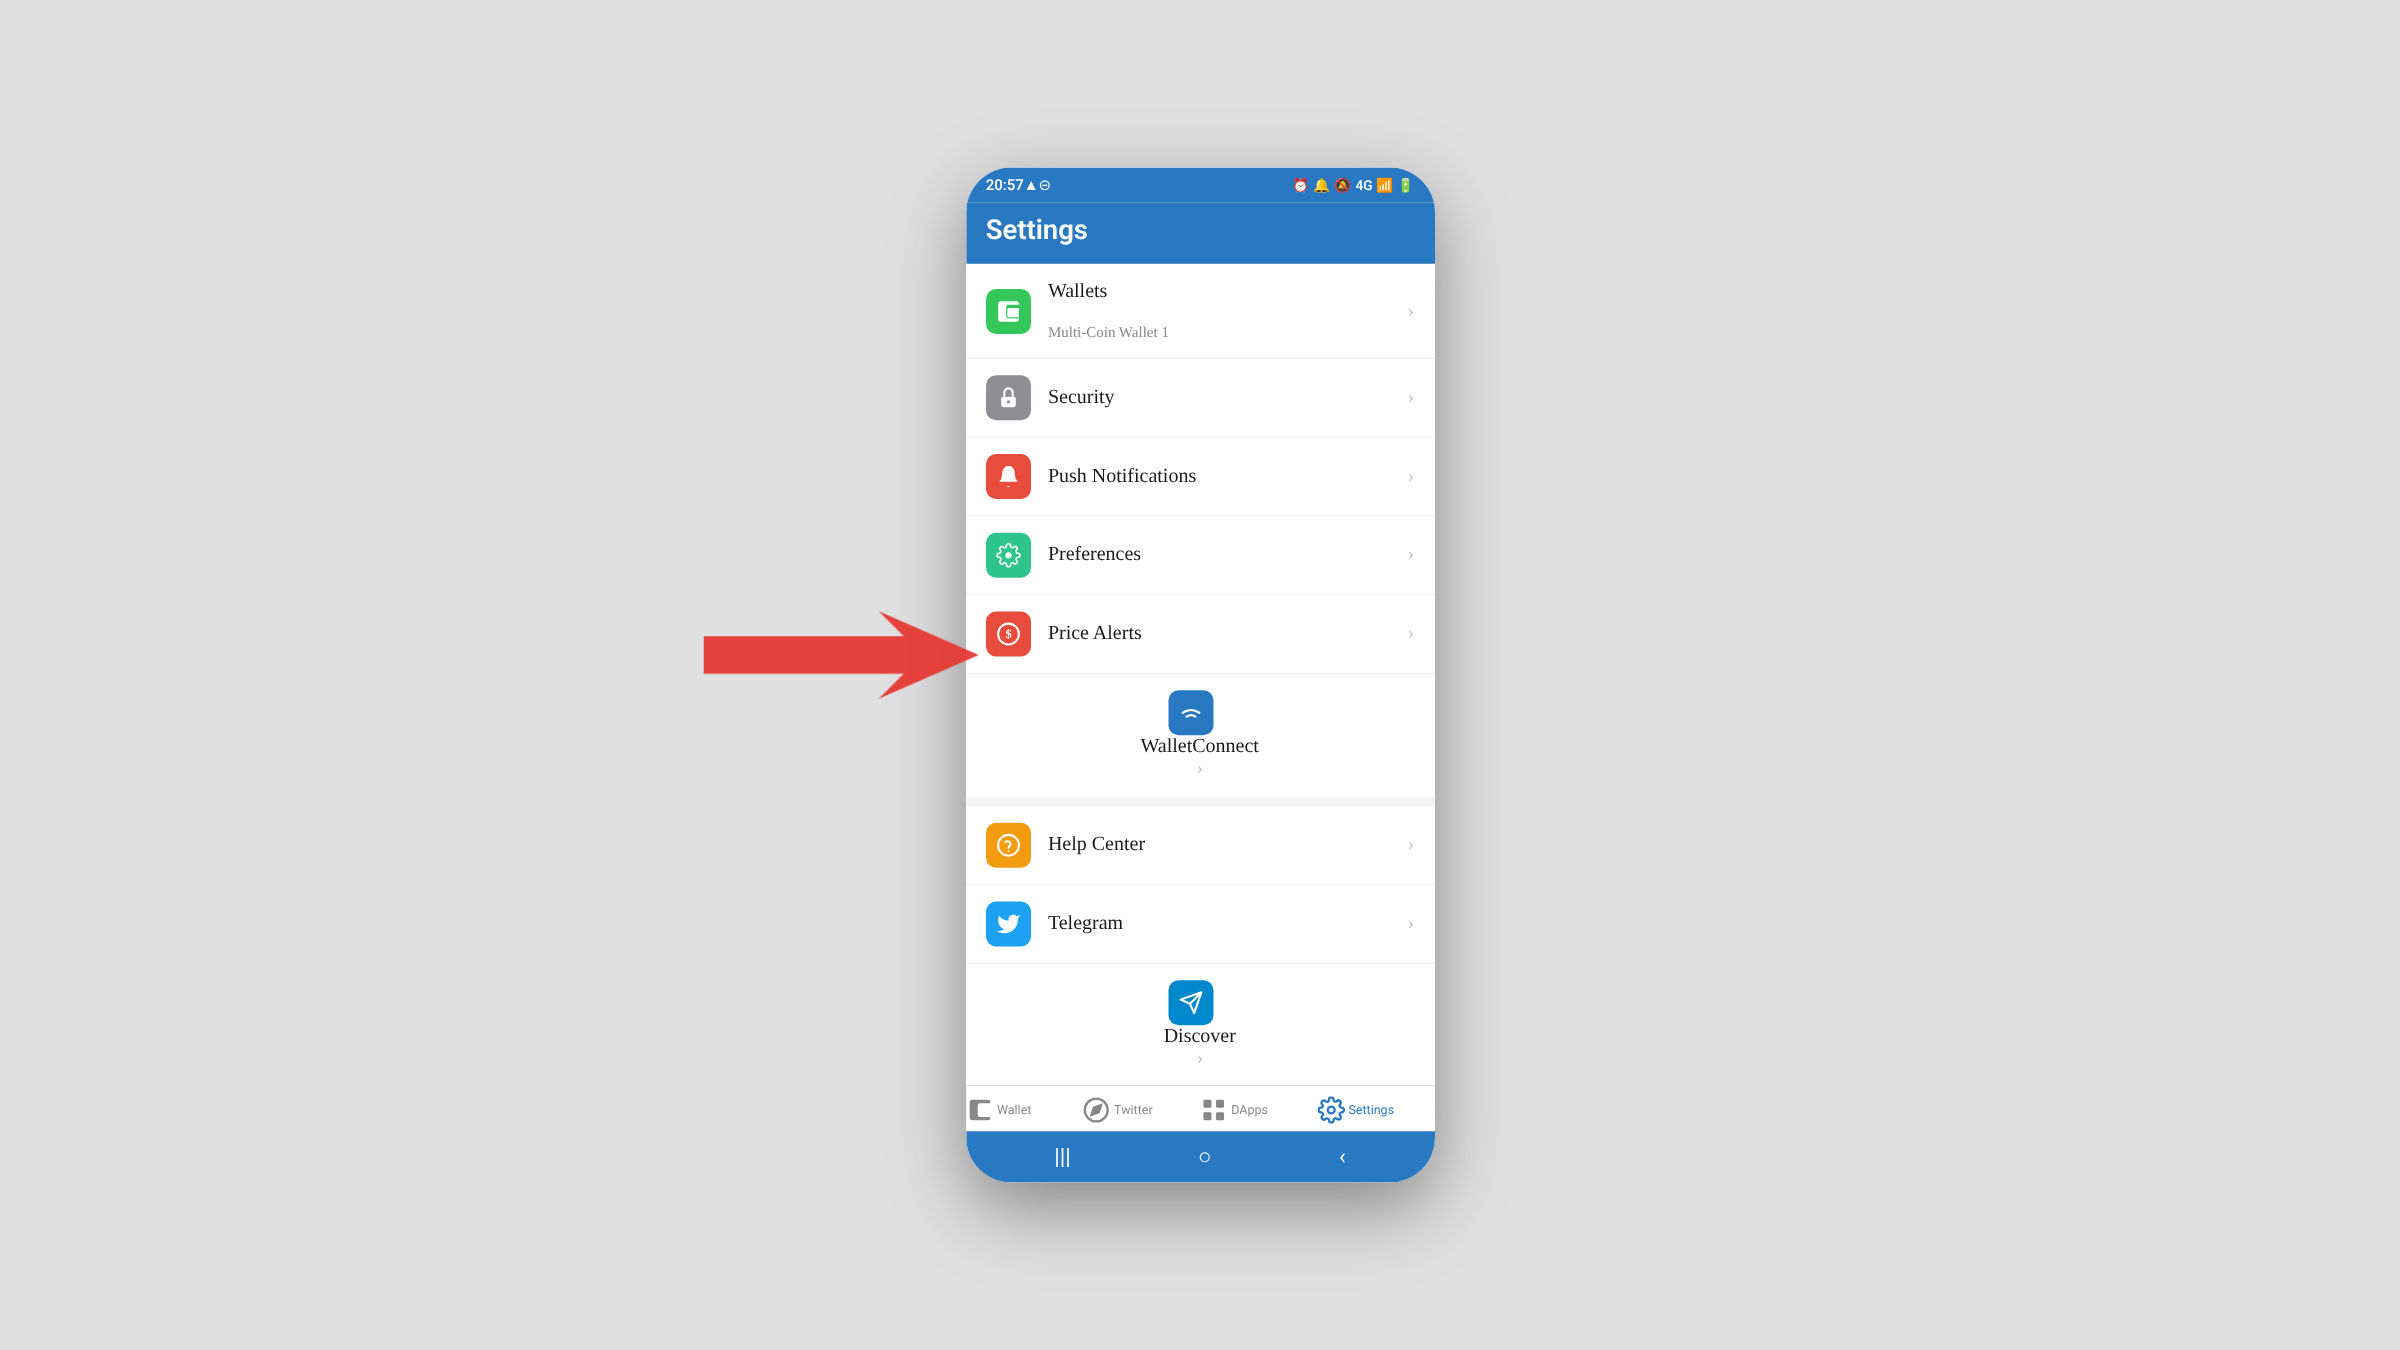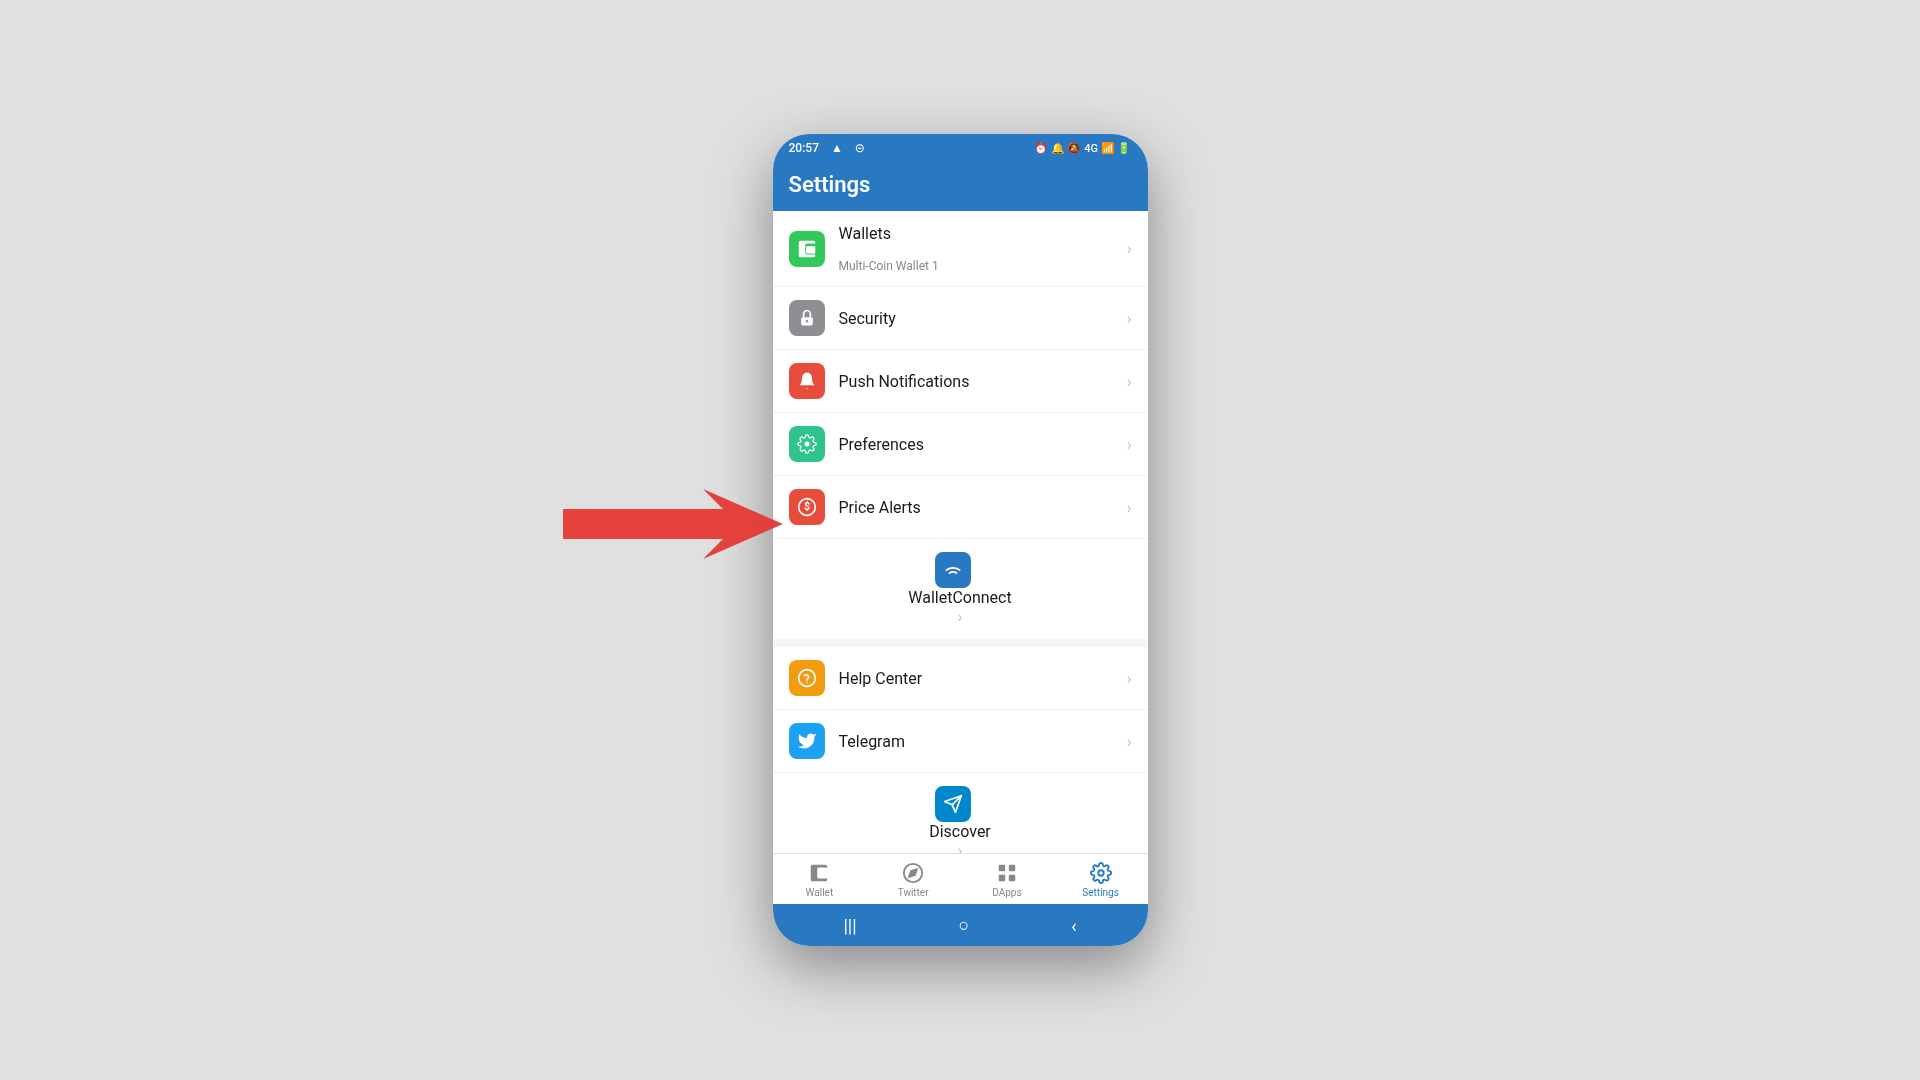--- a/index.html
+++ b/index.html
@@ -27,36 +27,37 @@
       background: #2979c2;
       color: white;
       display: flex;
       justify-content: space-between;
       align-items: center;
       padding: 6px 16px;
       font-size: 12px;
       font-weight: 500;
       min-height: 28px;
     }
-    .status-left { display: flex; align-items: center; gap: 12px; }
+    .status-left { display: flex; align-items: center; gap: 0; }
     .status-right { display: flex; align-items: center; gap: 3px; font-size: 11px; }
     .header {
       background: #2979c2;
       padding: 10px 16px 14px;
       color: white;
     }
     .header-title {
       font-size: 22px;
       font-weight: 600;
       color: white;
     }
     .content {
       flex: 1;
       overflow-y: auto;
       background: #f5f5f5;
+      font-family: Liberation Serif, serif;
     }
     .section {
       background: #fff;
       margin-bottom: 8px;
     }
     .menu-item {
       display: flex;
       align-items: center;
       padding: 13px 16px;
       border-bottom: 1px solid #f0f0f0;
@@ -127,21 +128,21 @@
     }
     .bottom-nav {
       display: flex;
       background: #fff;
       border-top: 1px solid #e0e0e0;
       padding: 6px 0 4px;
     }
     .nav-item {
       flex: 1;
       display: flex;
-      flex-direction: column;
+      flex-direction: row;
       align-items: center;
       gap: 3px;
       cursor: pointer;
       padding: 2px 0;
     }
     .nav-icon {
       font-size: 20px;
       color: #888;
     }
     .nav-icon.active { color: #2979c2; }

